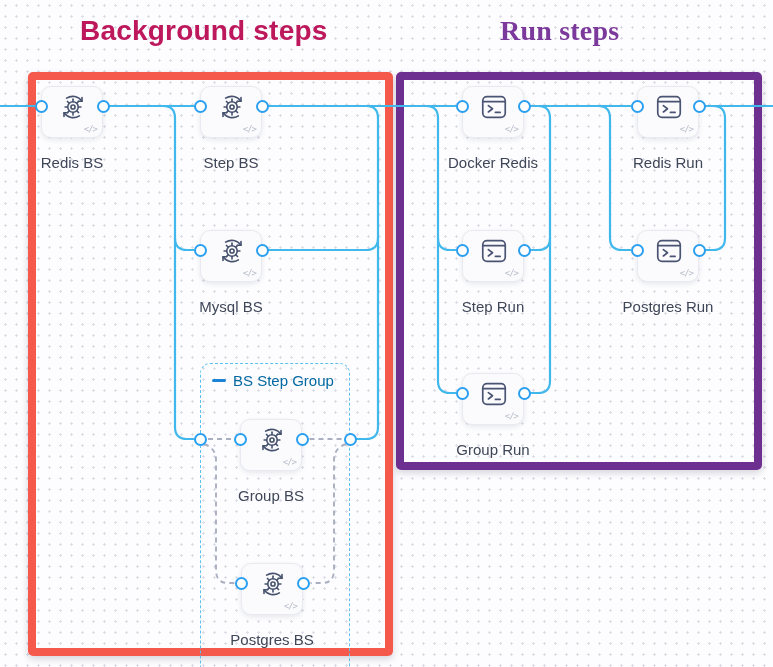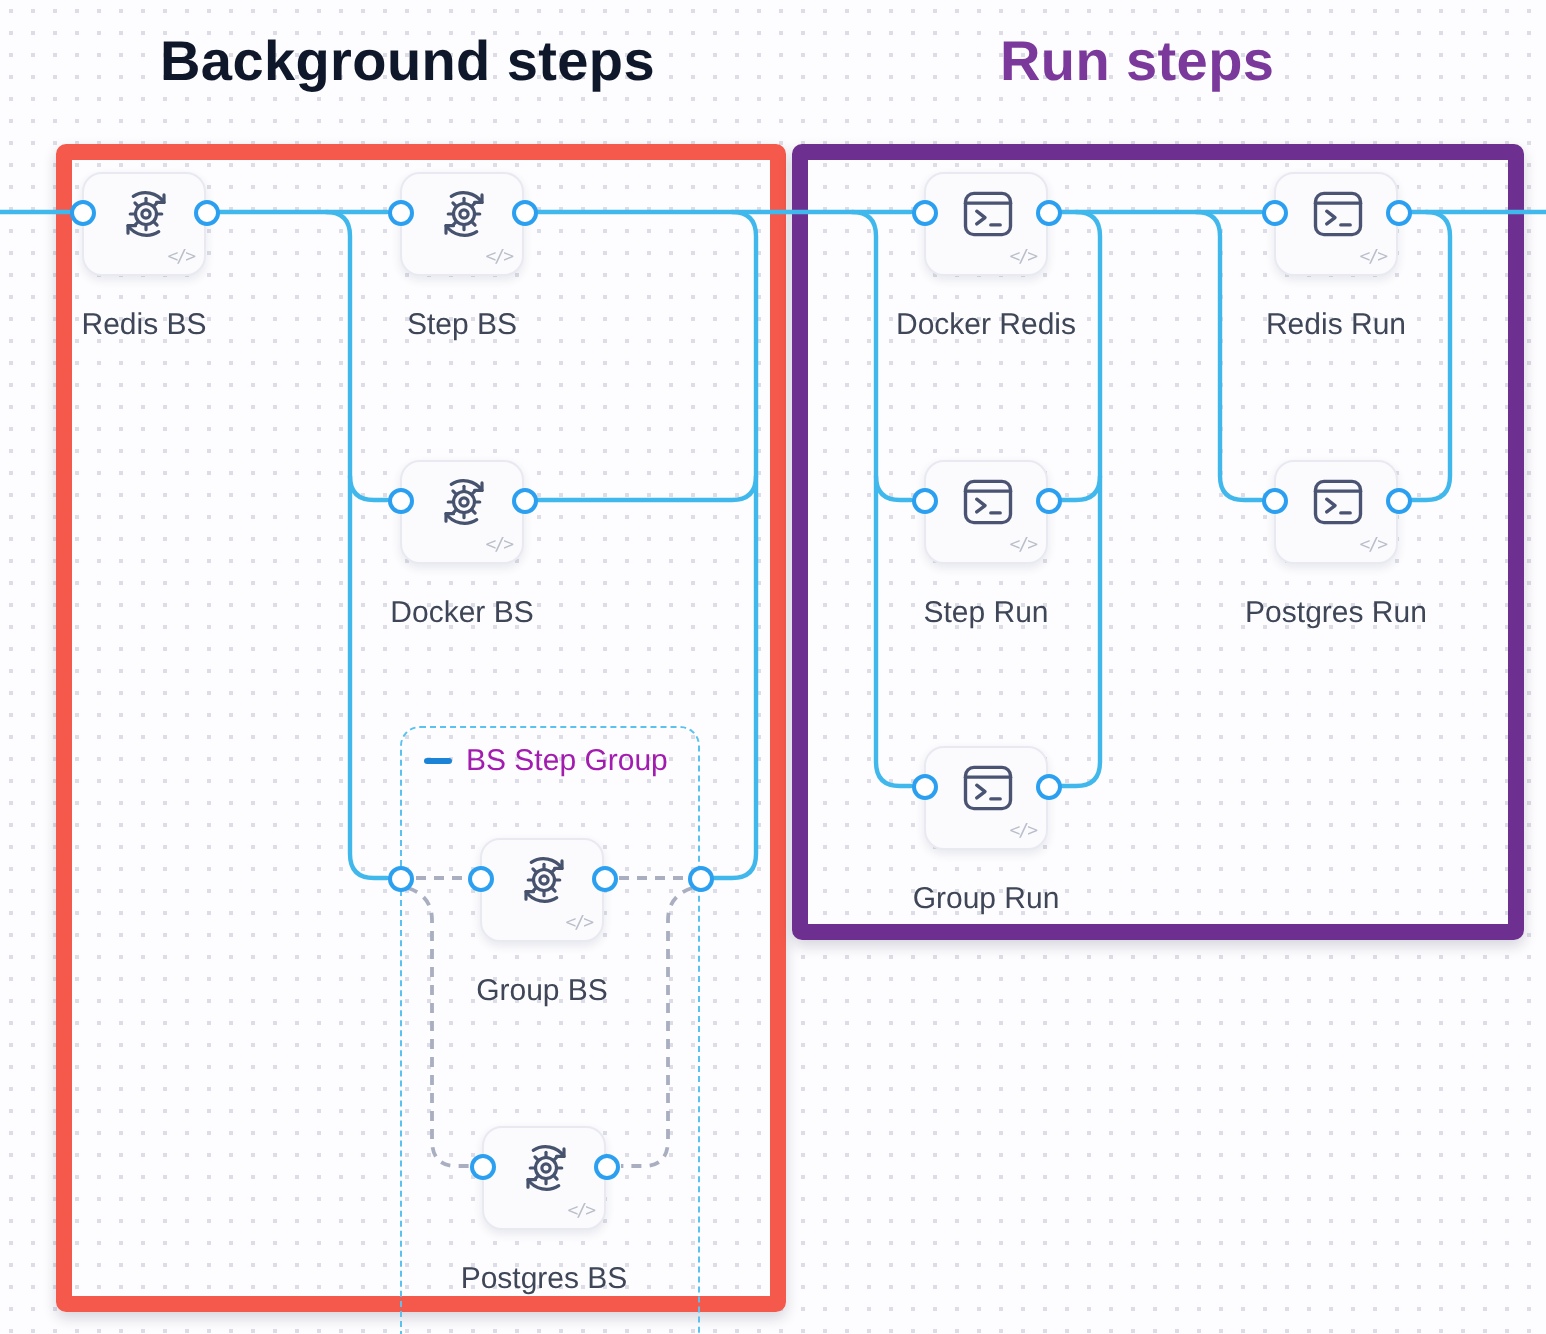--- a/index.html
+++ b/index.html
@@ -7,33 +7,33 @@
     width:773px;height:667px;position:relative;overflow:hidden;
     background-color:#FDFDFF;
     background-image:radial-gradient(#DCDDE7 1.1px, transparent 1.1px);
     background-size:11px 11px;
     font-family:"Liberation Sans", sans-serif;
   }
   .title{
     position:absolute;top:15px;font-size:28px;font-weight:bold;
     letter-spacing:0.2px;white-space:nowrap;z-index:7;
   }
-  .title-bg{left:80px;color:#0f172a;}
-  .title-run{left:500px;color:#7B3A9B;}
+  .title-bg{left:80px;color:#be185d;}
+  .title-run{left:500px;color:#7B3A9B;font-family:Liberation Serif, serif;}
   .frame{position:absolute;box-sizing:border-box;border-radius:5px;z-index:2;
          box-shadow:0 3px 7px rgba(30,30,60,.18);}
   .frame-red{left:28px;top:72px;width:365px;height:584px;border:8px solid #F5594B;}
   .frame-purple{left:396px;top:72px;width:366px;height:398px;border:8px solid #6E3090;}
   .group-box{
     position:absolute;left:200px;top:363px;width:150px;height:330px;
     box-sizing:border-box;border:1.6px dashed #5BC2F0;border-radius:10px;z-index:3;
   }
   .group-header{position:absolute;left:212px;top:372px;z-index:6;display:flex;align-items:center;}
   .collapse-dash{width:14px;height:3.6px;border-radius:2px;background:#1B84D6;margin-right:7px;}
-  .group-label{font-size:15px;color:#a21caf;}
+  .group-label{font-size:15px;color:#0369a1;}
   svg.wires{position:absolute;left:0;top:0;z-index:4;}
   .node{position:absolute;width:62px;height:52px;z-index:5;}
   .card{
     position:absolute;left:0;top:0;width:62px;height:52px;box-sizing:border-box;
     background:#FBFBFD;border:1px solid #E9EAF1;border-radius:10px;
     box-shadow:0 2px 5px rgba(40,50,80,.10);
   }
   .card svg.step-icon{position:absolute;left:16px;top:5px;width:30px;height:30px;}
   .code-badge{
     position:absolute;right:5px;bottom:3px;font-size:9px;color:#B9BECB;
@@ -148,21 +148,21 @@
 
 <div class="node" style="left:200px;top:230px">
   <div class="card">
     <svg class="step-icon" viewBox="0 0 32 32">
         <use href="#icon-bs"></use>
       </svg>
     <span class="code-badge">&lt;/&gt;</span>
   </div>
   <span class="port pl"></span>
   <span class="port pr"></span>
-  <div class="nlabel">Docker BS</div>
+  <div class="nlabel">Mysql BS</div>
 </div>
 
 <div class="node" style="left:240px;top:419px">
   <div class="card">
     <svg class="step-icon" viewBox="0 0 32 32">
         <use href="#icon-bs"></use>
       </svg>
     <span class="code-badge">&lt;/&gt;</span>
   </div>
   <span class="port pl"></span>

